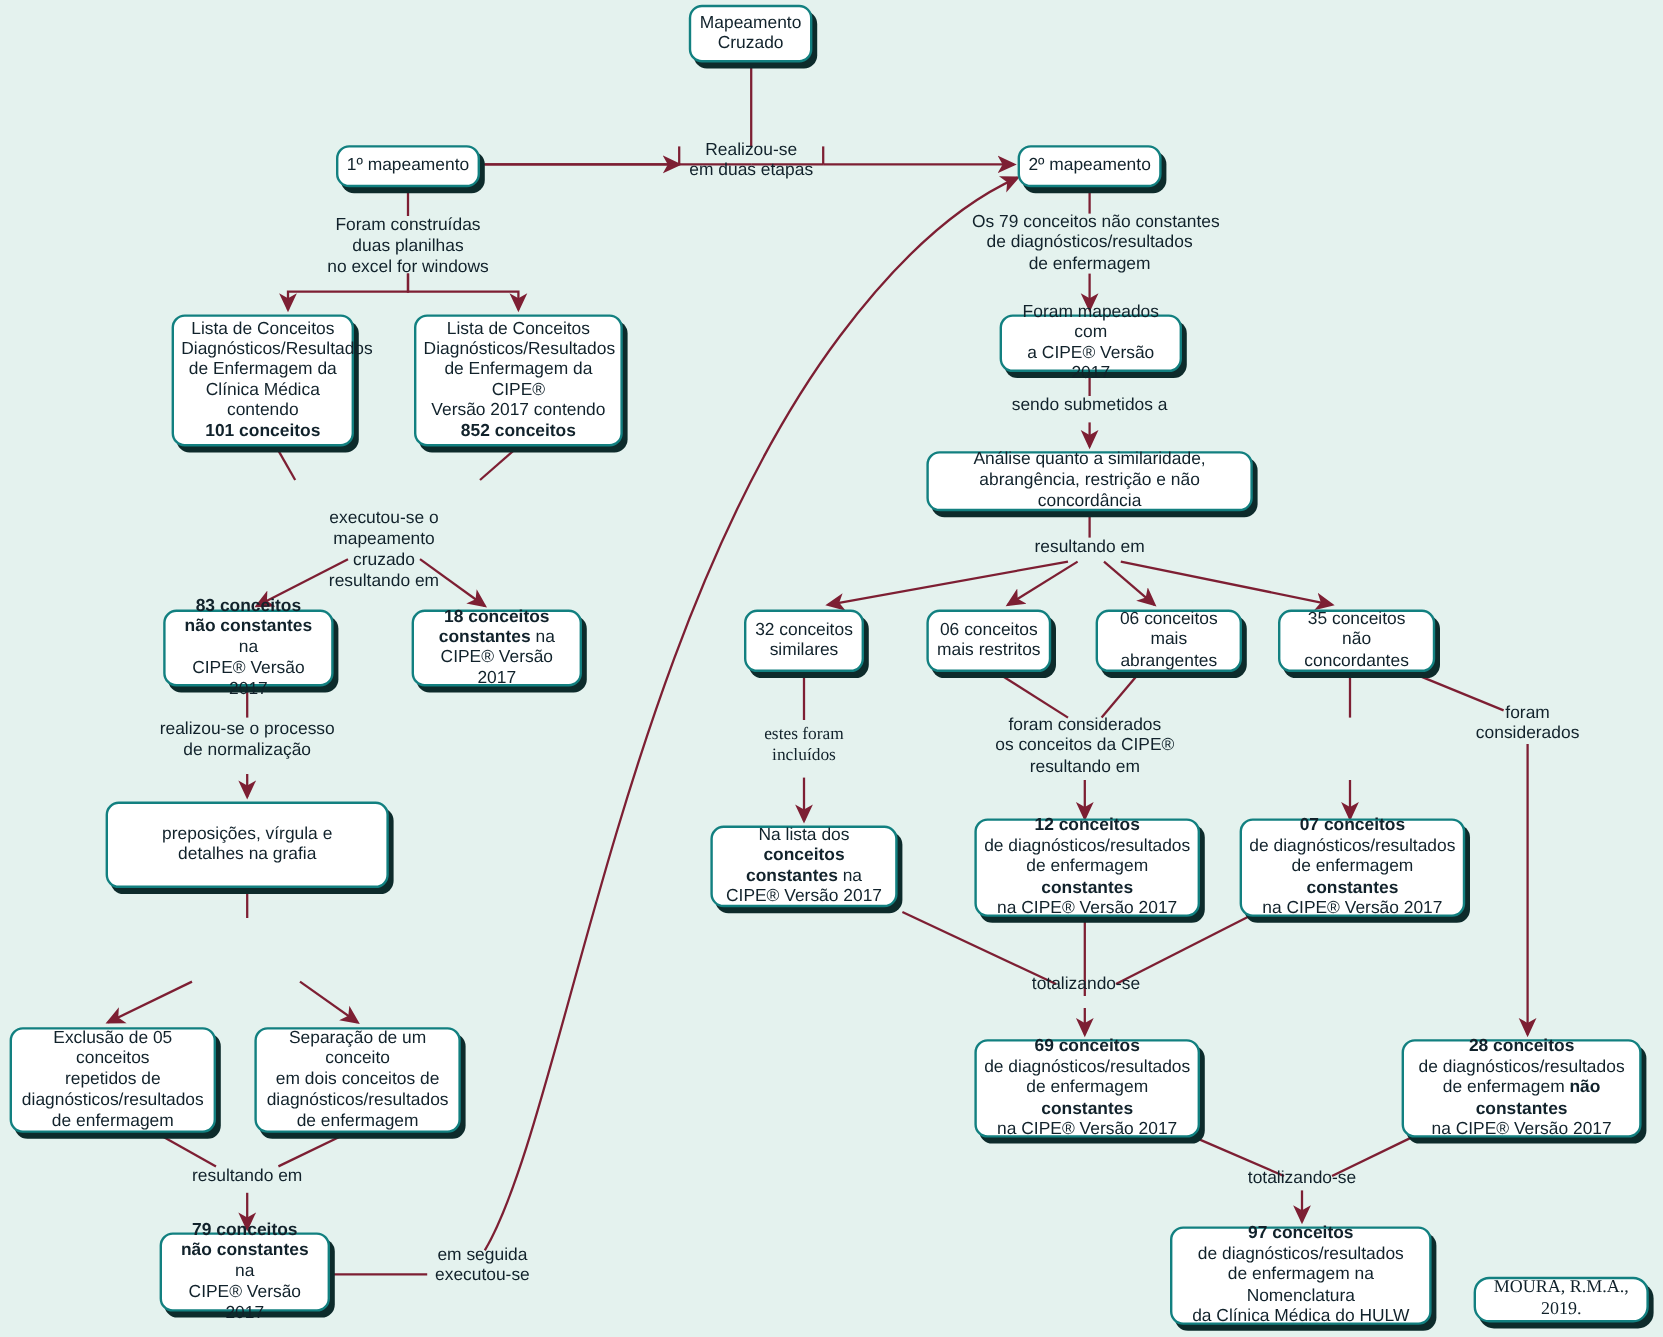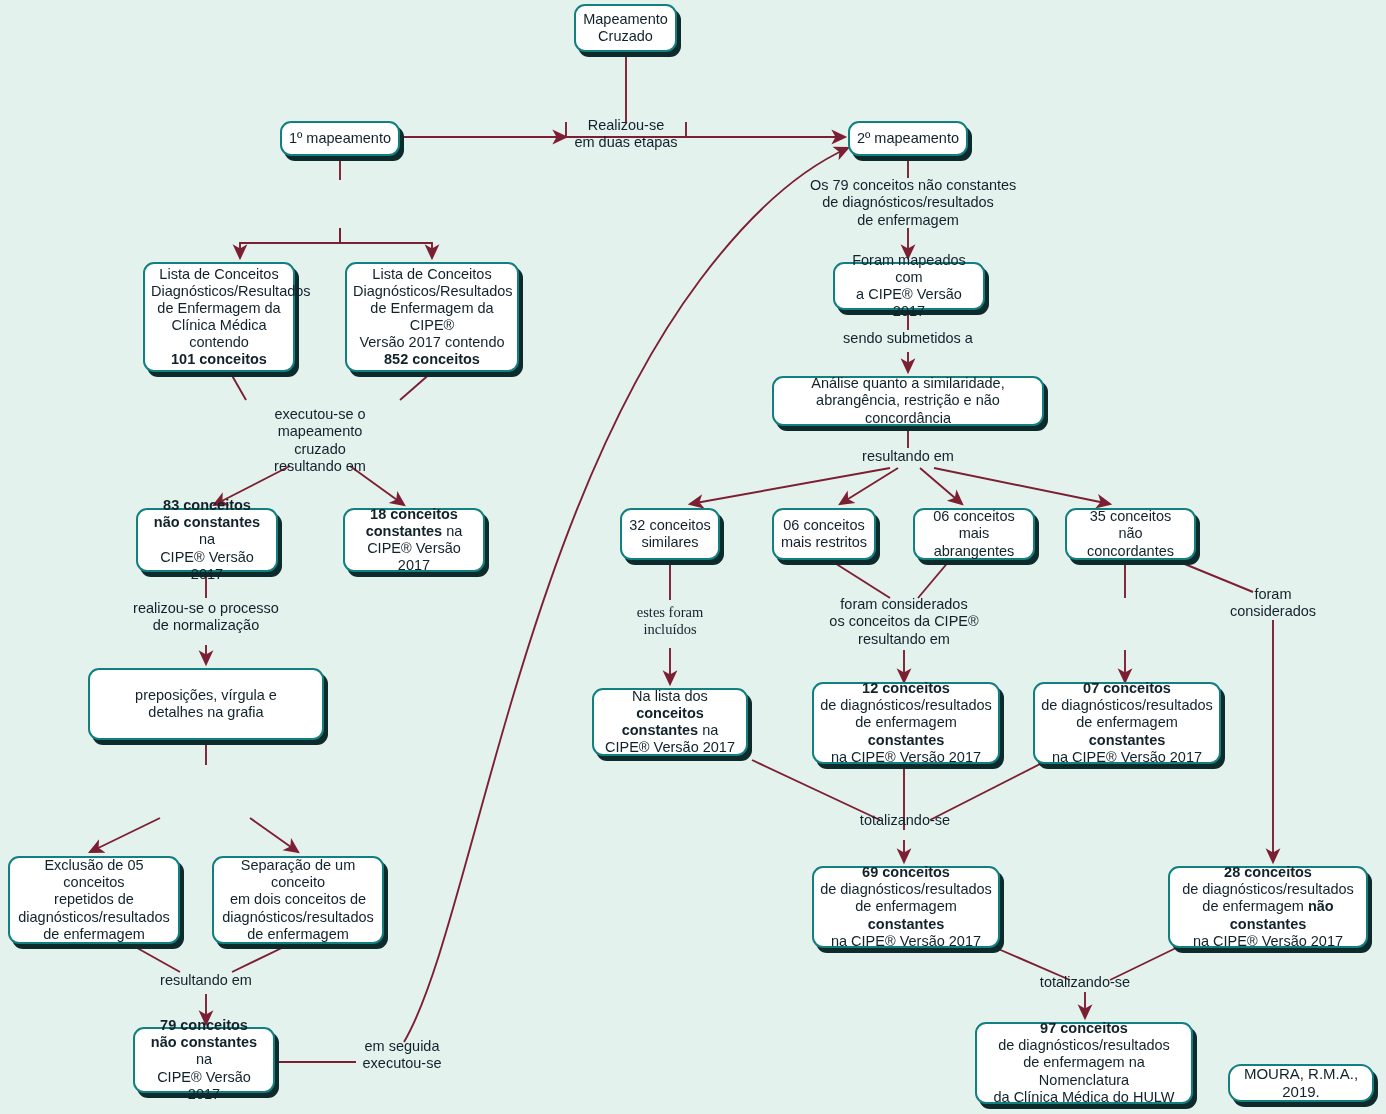--- a/index.html
+++ b/index.html
@@ -39,20 +39,21 @@
     text-align:center;
     font-size:14.5px;
     line-height:1.2;
     color:#11222b;
     z-index:2;
     white-space:nowrap;
   }
   .cite{
     font-size:15px;
     border-radius:13px;
+    font-family:Liberation Serif, serif;
   }
 </style>
 </head>
 <body style="background: rgb(228, 242, 238);">
 
 <div id="stage">
 
   <svg id="wires" viewBox="0 0 1386 1114">
     <defs>
       <marker id="ah" markerWidth="9" markerHeight="9" refX="7.2" refY="4.5" orient="auto" markerUnits="strokeWidth">
@@ -313,22 +314,27 @@
 
   <div class="node cite" style="left:1228px;top:1064px;width:146px;height:38px;">
     <span class="inner">MOURA, R.M.A., 2019.</span>
   </div>
 
   <div class="edgelabel" style="left:545px;top:117px;width:162px;">
     <div>Realizou-se</div>
     <div>em duas etapas</div>
   </div>
 
-
-  <div class="edgelabel" style="left:230px;top:406px;width:180px;">
+  <div class="edgelabel" style="left:250px;top:180px;width:180px;">
+    <div>Foram construídas</div>
+    <div>duas planilhas</div>
+    <div>no excel for windows</div>
+  </div>
+
+  <div class="edgelabel" style="left:230px;top:424px;width:180px;">
     <div>executou-se o</div>
     <div>mapeamento</div>
     <div>cruzado</div>
     <div>resultando em</div>
   </div>
 
   <div class="edgelabel" style="left:116px;top:600px;width:180px;">
     <div>realizou-se o processo</div>
     <div>de normalização</div>
   </div>

